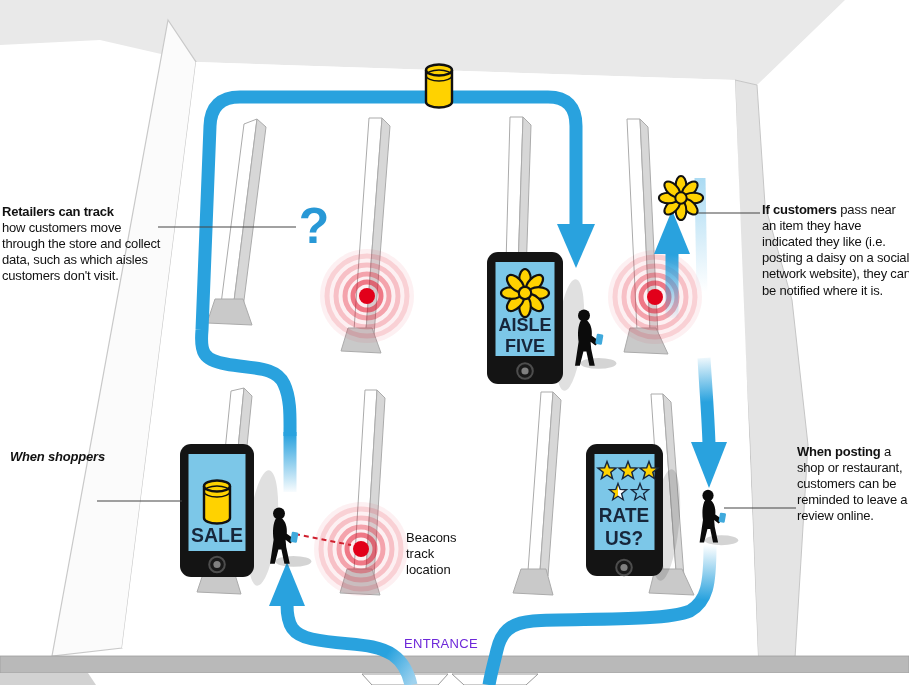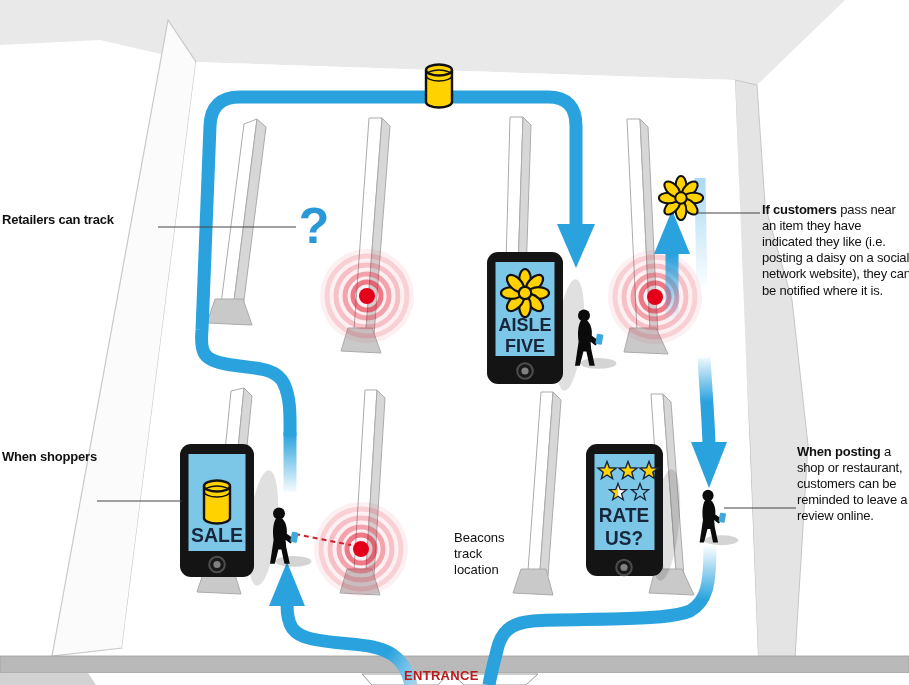--- a/index.html
+++ b/index.html
@@ -1,22 +1,22 @@
 <!DOCTYPE html>
 <html><head>
 <meta charset="utf-8">
 <style>
   html,body{margin:0;padding:0;background:#fff;}
   #stage{position:relative;width:909px;height:685px;background:#fff;overflow:hidden;
          font-family:"Liberation Sans",sans-serif;}
   #scene{position:absolute;left:0;top:0;}
   .ann{position:absolute;font-size:13px;line-height:1.24;color:#111;letter-spacing:-0.2px;z-index:5;}
   .ann b.block{display:block;}
-  .cap{position:absolute;font-size:13px;line-height:1.22;color:#111;z-index:5;margin-left:48px;}
-  .entrance{position:absolute;font-size:13px;font-weight:bold;letter-spacing:0.3px;color:#b91c1c;z-index:5;margin-top:32px;}
+  .cap{position:absolute;font-size:13px;line-height:1.22;color:#111;z-index:5;}
+  .entrance{position:absolute;font-size:13px;font-weight:normal;letter-spacing:0.3px;color:#6d28d9;z-index:5;}
   svg text{font-family:"Liberation Sans",sans-serif;font-weight:bold;}
 </style>
 </head>
 <body>
 
 <div id="stage">
 
 <svg id="scene" width="909" height="685" viewBox="0 0 909 685">
   <defs>
     <linearGradient id="gradS1" gradientUnits="userSpaceOnUse" x1="290" y1="434" x2="290" y2="494">
@@ -216,25 +216,25 @@
   <g stroke="#444" stroke-width="1.1">
     <line x1="158" y1="227" x2="296" y2="227"></line>
     <line x1="97" y1="501" x2="182" y2="501"></line>
     <line x1="698" y1="213" x2="760" y2="213"></line>
     <line x1="724" y1="508" x2="796" y2="508"></line>
   </g>
 
   <text x="314" y="243" text-anchor="middle" font-size="50" fill="#2898D6">?</text>
 </svg>
 
-<div class="ann" style="left:2px;top:204px;width:160px;margin-top:8px;">
-  <b class="block">Retailers can track</b>
-</div>
-
-<div class="ann" style="left:2px;top:449px;width:104px;">
+<div class="ann" style="left:2px;top:204px;width:160px;">
+  <b class="block">Retailers can track</b><span>how customers move through the store and collect data, such as which aisles customers don't visit.</span>
+</div>
+
+<div class="ann" style="left:10px;top:449px;width:104px;font-style:italic;">
   <b class="block">When shoppers</b>
 </div>
 
 <div class="ann" style="left:762px;top:202px;width:150px;">
   <b>If customers</b> <span>pass near an item they have indicated they like (i.e. posting a daisy on a social network website), they can be notified where it is.</span>
 </div>
 
 <div class="ann" style="left:797px;top:444px;width:118px;">
   <b>When posting</b> <span>a shop or restaurant, customers can be reminded to leave a review online.</span>
 </div>

